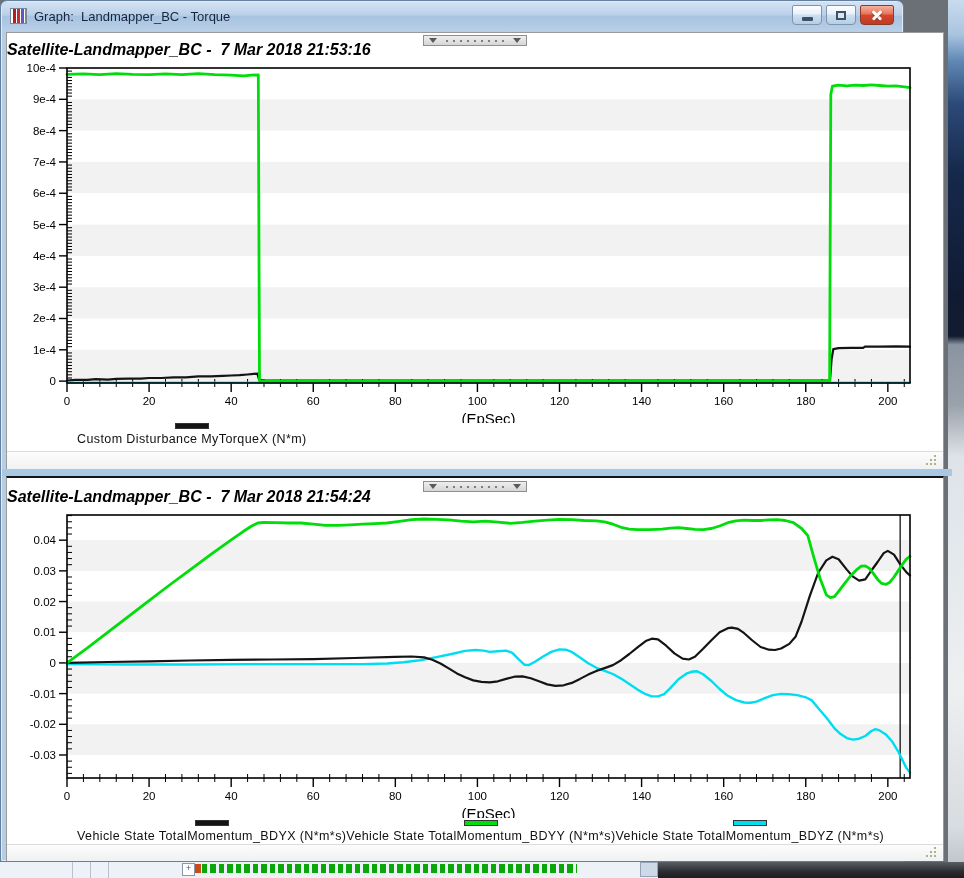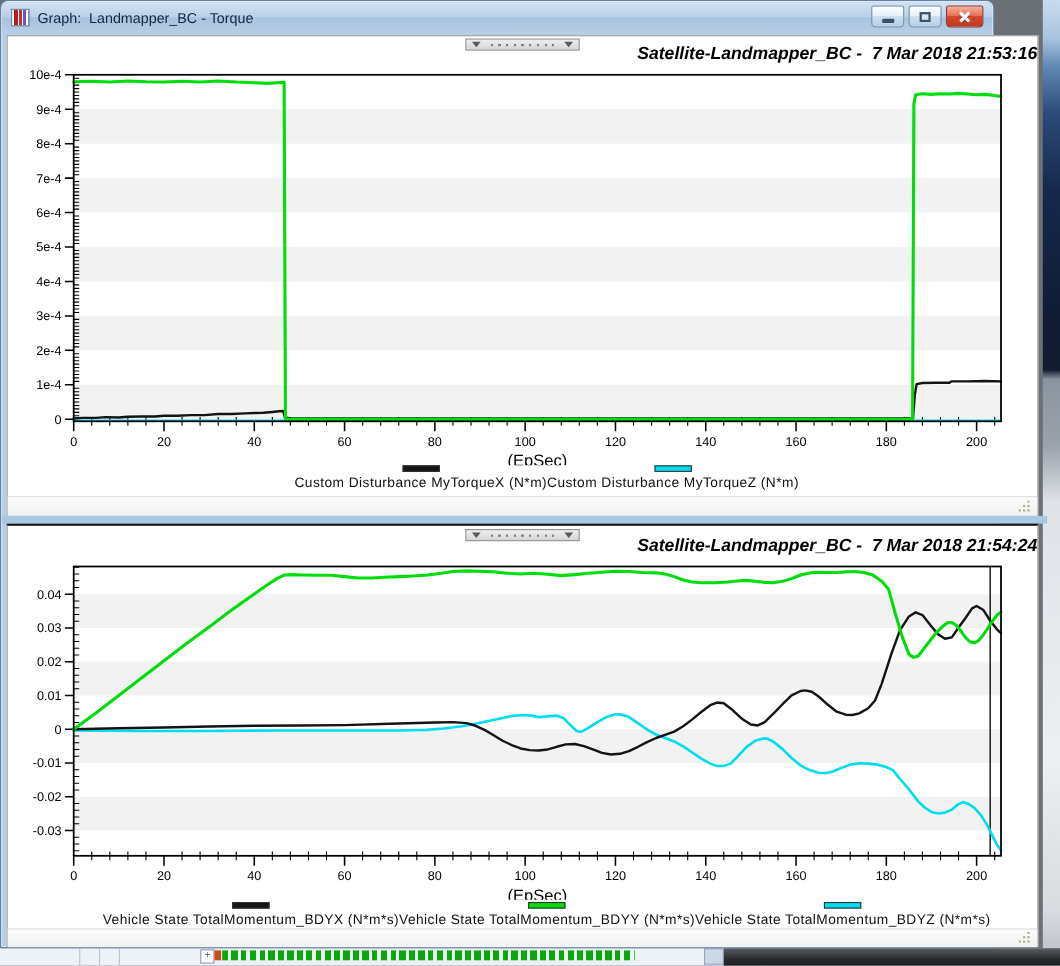--- a/index.html
+++ b/index.html
@@ -55,30 +55,30 @@
   .gap-strip{position:absolute;left:1px;top:468px;width:950px;height:7px;background:#a9c8e3;}
 
   .splitter{position:absolute;left:50%;transform:translateX(-50%);width:104px;height:11px;
     background:linear-gradient(180deg,#eee,#d6d6d6);border:1px solid #8e8e8e;box-sizing:border-box;
     display:flex;align-items:center;justify-content:space-between;padding:0 5px;}
   .tri-down{width:0;height:0;border-left:4px solid transparent;border-right:4px solid transparent;
     border-top:5px solid #5a5a5a;}
   .splitter-dots{width:58px;height:2px;
     background:repeating-linear-gradient(90deg,#7e7e7e 0 2px,transparent 2px 7px);}
 
-  .chart-title{position:absolute;left:0;width:100%;text-align:right;
+  .chart-title{position:absolute;left:0;width:100%;text-align:left;
     font-size:16px;font-weight:bold;font-style:italic;color:#000;white-space:pre;}
   .panel-top .chart-title{top:8px;}
   .panel-bottom .chart-title{top:10px;}
 
   svg.chart{position:absolute;left:0;display:block;}
   svg.chart text.tick{font:11.5px "Liberation Sans",sans-serif;fill:#000;}
   svg.chart text.xlabel{font:15px "Liberation Sans",sans-serif;fill:#000;}
 
-  .legend{position:absolute;left:58px;right:26px;display:flex;justify-content:center;margin-left:12px;}
+  .legend{position:absolute;left:58px;right:26px;display:flex;justify-content:flex-start;margin-left:12px;}
   .panel-top .legend{top:390px;}
   .panel-bottom .legend{top:342px;}
   .legend-entry{display:flex;flex-direction:column;align-items:center;gap:3px;}
   .swatch{width:34px;height:6px;border:1px solid #333;box-sizing:border-box;}
   .legend-label{font-size:12.5px;letter-spacing:.4px;color:#111;white-space:nowrap;}
 
   .footer-strip{position:absolute;left:0;width:100%;height:18px;
     background:linear-gradient(180deg,#fcfcfc,#f0f1f2);border-top:1px solid #dcdcdc;box-sizing:border-box;}
   .panel-top .footer-strip{top:418px;}
   .panel-bottom .footer-strip{top:366px;height:17px;}
@@ -317,24 +317,20 @@
           <polyline points="60.0,319.5 68.2,318.9 80.5,318.9 88.7,318.2 101.0,318.6 109.3,317.9 121.6,317.6 133.9,317.6 142.1,317.0 154.4,317.0 166.7,316.4 179.0,316.4 191.3,315.4 203.6,315.4 216.0,314.8 224.2,314.5 232.4,314.2 240.6,313.5 246.7,312.9 250.4,312.6 252.1,318.6 257.0,319.5 306.3,319.5 429.4,319.5 552.5,319.5 675.6,319.5 823.0,319.5 824.6,298.2 826.3,288.2 831.6,287.2 843.9,286.9 856.2,286.9 857.9,285.7 872.6,285.7 889.0,285.4 903.0,285.7" fill="none" stroke="#141414" stroke-width="2.2" stroke-linejoin="round" stroke-linecap="round"></polyline>
           <polyline points="60.0,13.3 76.4,12.9 92.8,13.6 109.3,12.6 125.7,13.3 142.1,13.6 158.5,12.9 174.9,13.6 191.3,12.6 207.8,13.6 224.2,14.2 236.5,14.8 244.7,14.2 251.3,13.9 252.5,320.1 306.3,320.1 429.4,320.1 552.5,320.1 675.6,320.1 798.8,320.1 822.6,320.1 823.8,33.6 825.4,25.2 831.6,24.2 839.8,24.8 848.0,24.2 856.2,24.5 864.4,23.9 872.6,24.5 880.8,25.2 889.0,24.8 897.3,25.8 903.0,26.7" fill="none" stroke="#00dd0a" stroke-width="2.8" stroke-linejoin="round" stroke-linecap="round"></polyline>
           <rect x="60" y="7" width="843" height="315" fill="none" stroke="#000" stroke-width="1.6"></rect>
         </svg>
 
       <div class="legend">
         <div class="legend-entry">
           <span class="swatch" style="background: rgb(20, 20, 20);"></span>
           <span class="legend-label">Custom Disturbance MyTorqueX (N*m)</span>
         </div>
-        <div class="legend-entry">
-          <span class="swatch" style="background: rgb(0, 221, 240);"></span>
-          <span class="legend-label">Custom Disturbance MyTorqueZ (N*m)</span>
-        </div>
       </div>
 
       <div class="footer-strip">
         <svg class="grip" width="11" height="11">
           <rect x="8" y="0" width="2" height="2" fill="#b0b089"></rect>
             <rect x="8" y="4" width="2" height="2" fill="#b0b089"></rect>
           <rect x="4" y="4" width="2" height="2" fill="#b0b089"></rect>
             <rect x="8" y="8" width="2" height="2" fill="#b0b089"></rect>
           <rect x="4" y="8" width="2" height="2" fill="#b0b089"></rect>
             <rect x="0" y="8" width="2" height="2" fill="#b0b089"></rect>

